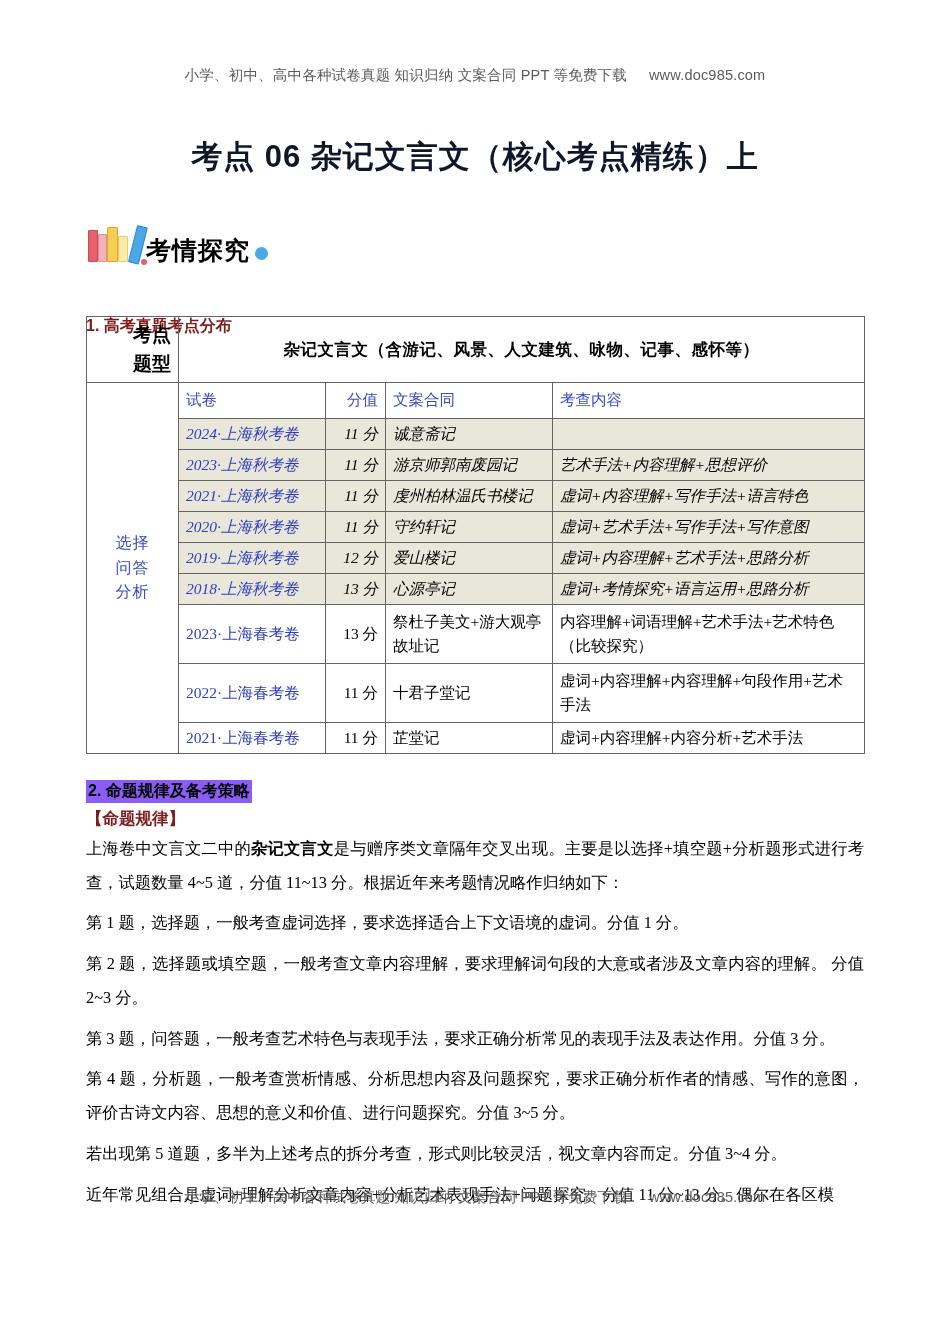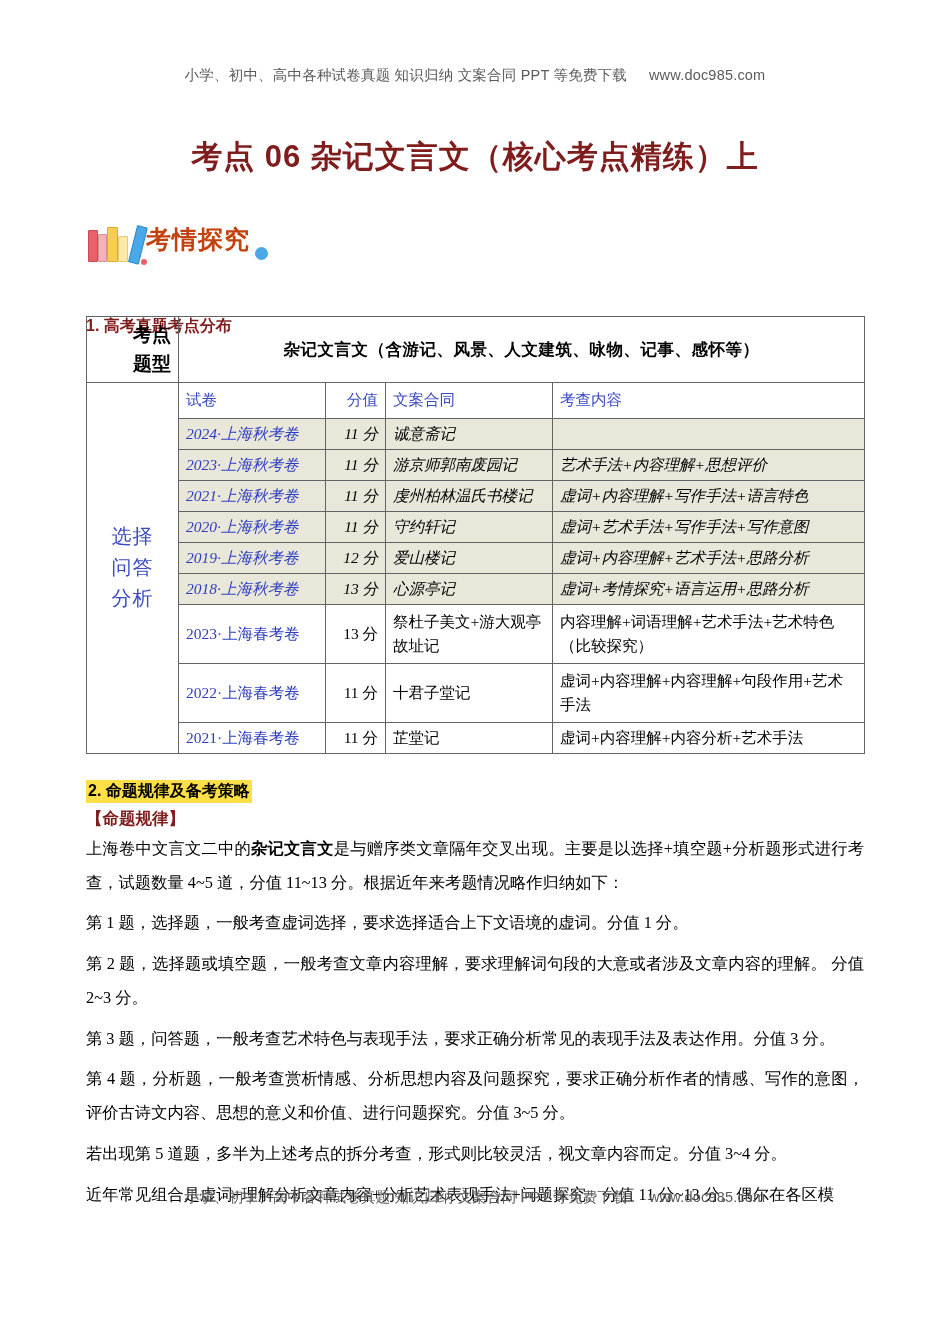--- a/index.html
+++ b/index.html
@@ -39,21 +39,21 @@
   .runfoot { top: 1188px; }
   .runhead .url, .runfoot .url { margin-left: 22px; }
 
   
   .doc-title {
     position: absolute;
     left: 0;
     top: 136px;
     width: 950px;
     text-align: center;
-    color: #7f1d1d;
+    color: #0f172a;
     font-family: "Liberation Sans", "DejaVu Sans", sans-serif;
     font-weight: bold;
     font-size: 31px;
     letter-spacing: 1px;
     white-space: nowrap;
   }
 
   
   .badge {
     position: absolute;
@@ -89,23 +89,23 @@
     position: absolute;
     left: 55px; bottom: 1px;
     width: 6px; height: 6px;
     border-radius: 50%;
     background: #e8616a;
   }
   .badge-text {
     font-family: "Liberation Sans", "DejaVu Sans", sans-serif;
     font-weight: bold;
     font-size: 25px;
-    color: #c2410c;
+    color: #000000;
     line-height: 1;
-    margin-bottom: 14px;
+    margin-bottom: 3px;
     letter-spacing: 1px;
   }
   .badge-dot {
     width: 13px; height: 13px;
     border-radius: 50%;
     background: #4aa8e8;
     margin-left: 5px;
     margin-bottom: 6px;
   }
 
@@ -115,21 +115,21 @@
     left: 86px;
     font-family: "Liberation Sans", "DejaVu Sans", sans-serif;
     font-weight: bold;
     font-size: 16px;
     white-space: nowrap;
   }
   .sec-h.red { color: #7f1d1d; top: 272px; margin-top: 44px; }
   .sec-h.hl {
     color: #000000;
     top: 780px;
-    background: #fde047;
+    background: #8b5cf6;
     padding: 1px 2px;
   }
   .sub-h {
     position: absolute;
     left: 86px;
     top: 808px;
     font-family: "Liberation Sans", "DejaVu Sans", sans-serif;
     font-weight: bold;
     font-size: 16.5px;
     color: #7f1d1d;
@@ -169,21 +169,21 @@
   .hdr-span {
     text-align: center;
     font-family: "Liberation Sans", "DejaVu Sans", sans-serif;
     font-weight: bold;
     font-size: 16.5px;
     letter-spacing: .5px;
   }
   .colhdr { color: #3b4cc0; height: 36px; }
   .merged-type {
     text-align: center;
-    font-size: 20px;
+    font-size: 16px;
     line-height: 2.35;
     letter-spacing: 1px;
   }
   .paper-cell { color: #2e3fbe; }
   .row-beige td { background: #e9e6da; font-style: italic; }
   .row-white td { background: #ffffff; }
   .r-tall td { height: 52px; }
 
   
   .body-wrap {

